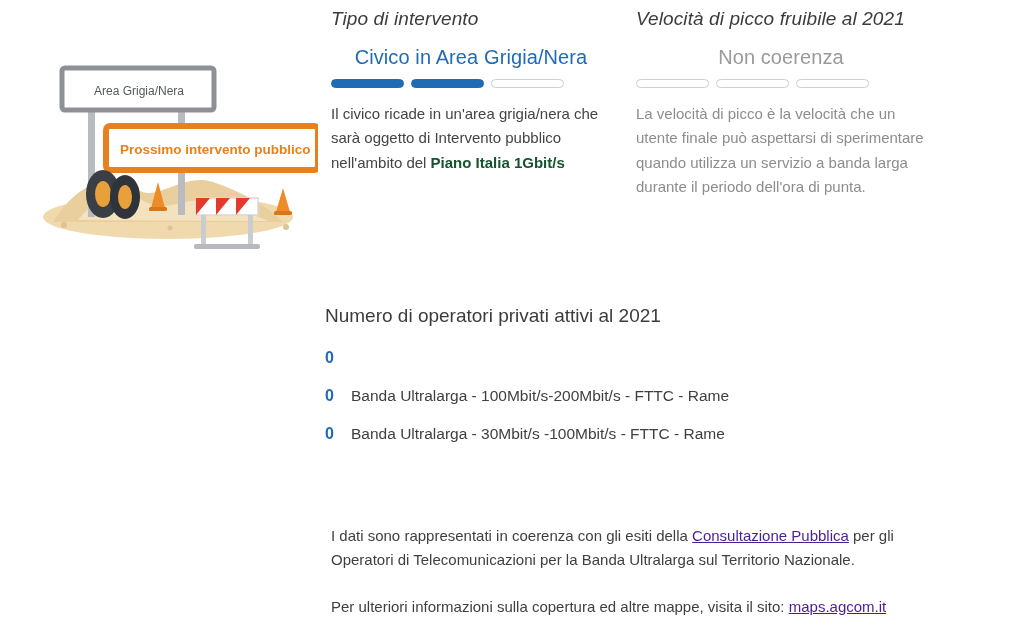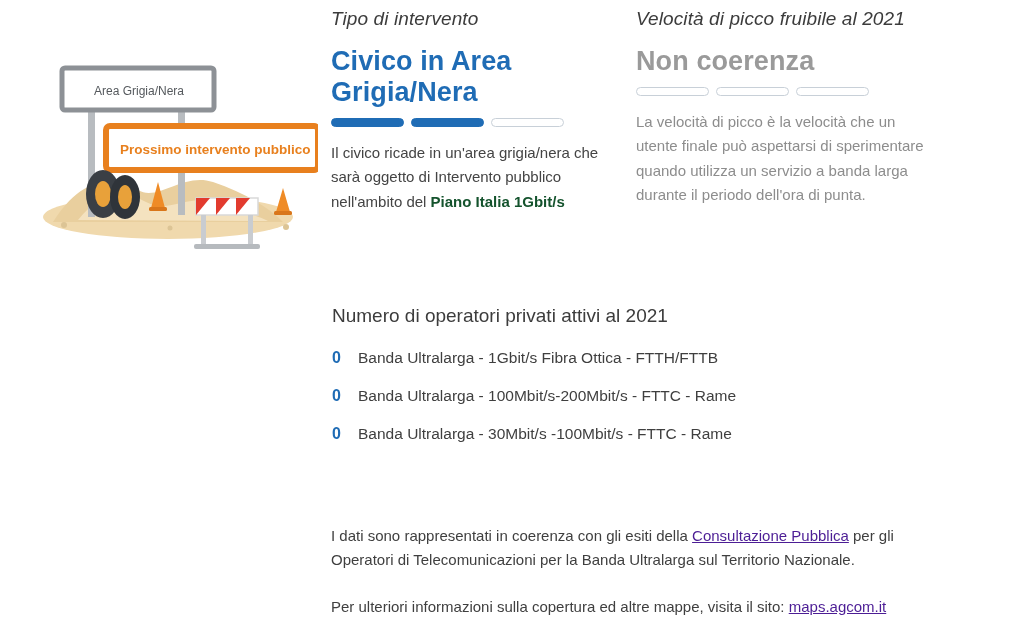--- a/index.html
+++ b/index.html
@@ -44,24 +44,25 @@
   }
   .col-title {
     font-size: 19px;
     font-weight: 400;
     color: #3c3c3c;
     margin: 0 0 16px 0;
     letter-spacing: 0.1px;
     font-style: italic;
   }
   .col-value {
-    font-size: 27px;
-    font-weight: 700;
+    font-size: 20px;
+    font-weight: 400;
     margin: 0 0 10px 0;
     letter-spacing: 0.1px;
+    text-align: center;
   }
   .col-value.blue { color: #1f6cb5; }
   .col-value.grey { color: #9a9a9a; }
 
   .meter {
     display: flex;
     gap: 7px;
     margin-bottom: 14px;
   }
   .meter .seg {
@@ -85,21 +86,21 @@
     line-height: 1.62;
     color: #444444;
     margin: 0;
   }
   .col-desc.muted { color: #8d8d8d; }
   .col-desc b { font-weight: 700; color: #14532d; }
 
   
   .operators {
     position: absolute;
-    left: 332px;
+    left: 325px;
     top: 305px;
     width: 660px;
   }
   .operators h2 {
     font-size: 19px;
     font-weight: 400;
     color: #3c3c3c;
     margin: 0 0 22px 0;
   }
   .op-row {
@@ -208,21 +209,20 @@
       <span class="seg empty"></span>
     </div>
     <p class="col-desc muted">La velocità di picco è la velocità che un utente finale può aspettarsi di sperimentare quando utilizza un servizio a banda larga durante il periodo dell'ora di punta.</p>
   </div>
 
   <div class="operators">
     <h2>Numero di operatori privati attivi al 2021</h2>
 
     <div class="op-row">
       <span class="op-count">0</span>
-      <span class="op-label">Banda Ultralarga - 1Gbit/s Fibra Ottica - FTTH/FTTB</span>
     </div>
     <div class="op-row">
       <span class="op-count">0</span>
       <span class="op-label">Banda Ultralarga - 100Mbit/s-200Mbit/s - FTTC - Rame</span>
     </div>
     <div class="op-row">
       <span class="op-count">0</span>
       <span class="op-label">Banda Ultralarga - 30Mbit/s -100Mbit/s - FTTC - Rame</span>
     </div>
   </div>

